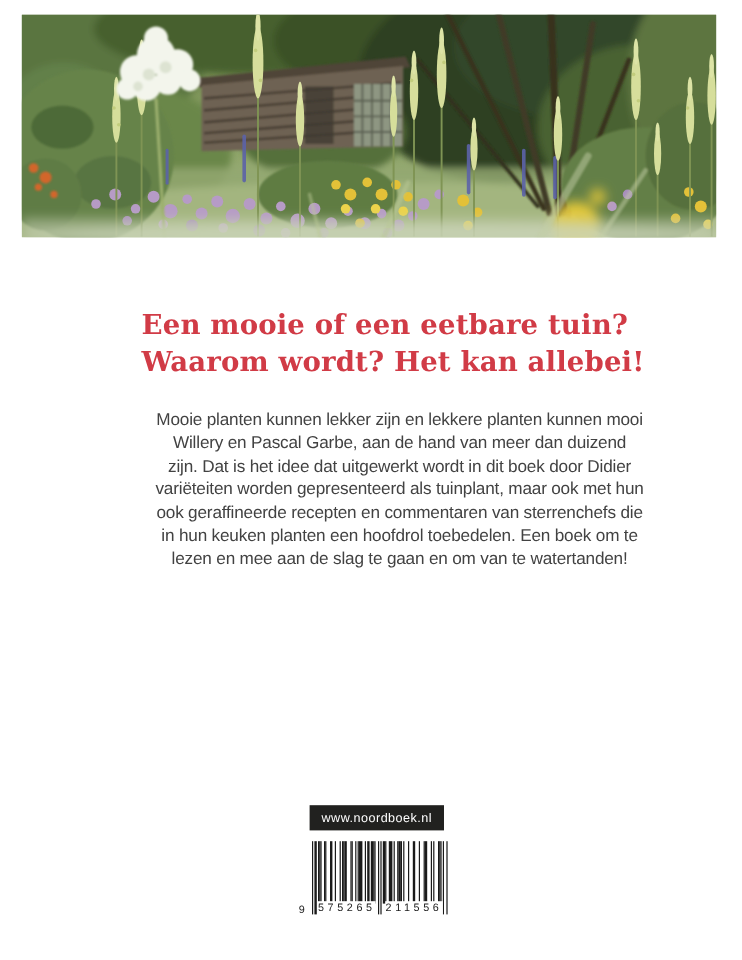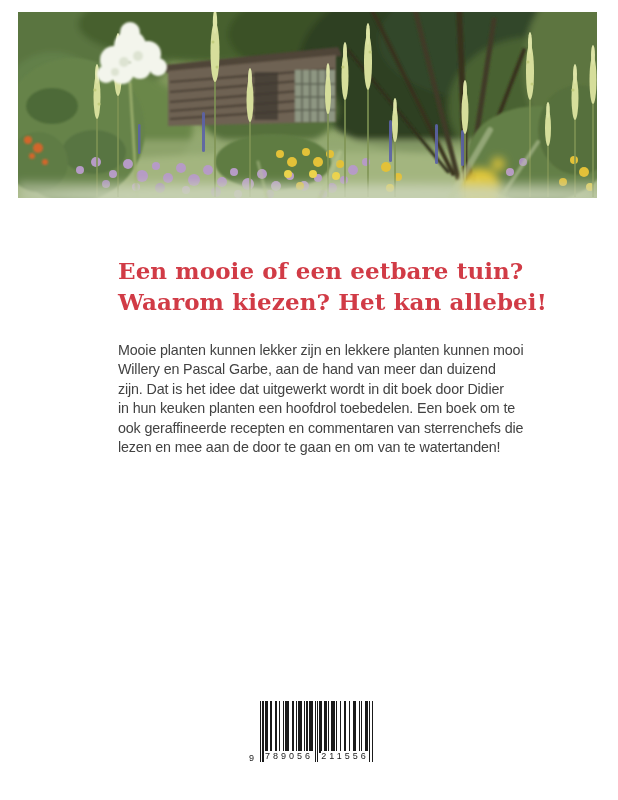--- a/index.html
+++ b/index.html
@@ -5,21 +5,21 @@
   html,body{margin:0;padding:0;background:#ffffff;}
   .cover{position:relative;width:598px;height:800px;background:#ffffff;overflow:hidden;
          font-family:"Liberation Sans",sans-serif;}
   .photo{position:absolute;left:18px;top:12px;width:579px;height:186px;overflow:hidden;}
   .photo svg{display:block;}
   .heading{position:absolute;left:118px;top:255px;width:430px;
            font-family:"DejaVu Serif",serif;font-weight:700;
            font-size:23px;line-height:31px;color:#d13b46;letter-spacing:0.1px;}
   .bodytext{position:absolute;left:118px;top:341px;width:430px;
             font-size:14.3px;line-height:19.4px;color:#424242;letter-spacing:-0.15px;}
-  .bodytext div{white-space:nowrap;}
+  .bodytext div{white-space:nowrap;text-align:center;}
   .siteBox{position:absolute;left:258px;top:671px;width:112px;height:21px;
            background:#21211f;color:#ffffff;display:flex;align-items:center;justify-content:center;
            font-size:10.5px;letter-spacing:0.4px;}
   .barcode{position:absolute;left:260px;top:701px;width:114px;height:74px;}
   .bars{position:absolute;left:0;top:0;font-size:0;white-space:nowrap;display:flex;align-items:flex-start;}
   .bcDigits{position:absolute;top:50px;height:12px;font-size:9px;color:#1a1a1a;
             font-family:"Liberation Sans",sans-serif;}
   .bcNine{left:-11px;top:52px;}
   .bcG1{left:5px;width:48px;background:#fff;text-align:center;letter-spacing:3px;}
   .bcG2{left:61px;width:48px;background:#fff;text-align:center;letter-spacing:3px;}
@@ -256,32 +256,36 @@
           <path d="M300,190 L322,140" stroke="#b9c795" stroke-width="4"></path>
           <path d="M250,190 L240,150" stroke="#b9c795" stroke-width="3"></path>
           <path d="M480,190 L520,130" stroke="#c2cda6" stroke-width="4"></path>
         </g>
       </g>
     </svg>
   </div>
 
   <div class="heading">
     <div>Een mooie of een eetbare tuin?</div>
-    <div>Waarom kiezen? Het kan allebei!</div>
+    <div>Waarom wordt? Het kan allebei!</div>
   </div>
 
   <div class="bodytext">
     <div>Mooie planten kunnen lekker zijn en lekkere planten kunnen mooi</div>
     <div>Willery en Pascal Garbe, aan de hand van meer dan duizend</div>
     <div>zijn. Dat is het idee dat uitgewerkt wordt in dit boek door Didier</div>
+    <div>variëteiten worden gepresenteerd als tuinplant, maar ook met hun</div>
+    <div>ook geraffineerde recepten en commentaren van sterrenchefs die</div>
     <div>in hun keuken planten een hoofdrol toebedelen. Een boek om te</div>
-    <div>ook geraffineerde recepten en commentaren van sterrenchefs die</div>
-    <div>lezen en mee aan de door te gaan en om van te watertanden!</div>
-  </div>
-
+    <div>lezen en mee aan de slag te gaan en om van te watertanden!</div>
+  </div>
+
+  <div class="siteBox">
+    <span>www.noordboek.nl</span>
+  </div>
 
   <div class="barcode">
     <div class="bars">
         <span style="display: inline-block; width: 1.2px; height: 61px; background: rgb(26, 26, 26);"></span>
         <span style="display: inline-block; width: 1.2px; height: 61px; background: transparent;"></span>
         <span style="display: inline-block; width: 1.2px; height: 61px; background: rgb(26, 26, 26);"></span>
         <span style="display: inline-block; width: 1.2px; height: 52px; background: transparent;"></span>
         <span style="display: inline-block; width: 1.2px; height: 52px; background: rgb(26, 26, 26);"></span>
         <span style="display: inline-block; width: 1.2px; height: 52px; background: rgb(26, 26, 26);"></span>
         <span style="display: inline-block; width: 1.2px; height: 52px; background: rgb(26, 26, 26);"></span>
@@ -368,17 +372,17 @@
         <span style="display: inline-block; width: 1.2px; height: 52px; background: transparent;"></span>
         <span style="display: inline-block; width: 1.2px; height: 52px; background: rgb(26, 26, 26);"></span>
         <span style="display: inline-block; width: 1.2px; height: 52px; background: rgb(26, 26, 26);"></span>
         <span style="display: inline-block; width: 1.2px; height: 52px; background: rgb(26, 26, 26);"></span>
         <span style="display: inline-block; width: 1.2px; height: 52px; background: transparent;"></span>
         <span style="display: inline-block; width: 1.2px; height: 61px; background: rgb(26, 26, 26);"></span>
         <span style="display: inline-block; width: 1.2px; height: 61px; background: transparent;"></span>
         <span style="display: inline-block; width: 1.2px; height: 61px; background: rgb(26, 26, 26);"></span>
       </div>
     <span class="bcDigits bcNine">9</span>
-    <span class="bcDigits bcG1">789056</span>
+    <span class="bcDigits bcG1">575265</span>
     <span class="bcDigits bcG2">211556</span>
   </div>
 
 </div>
 
 </body></html>

